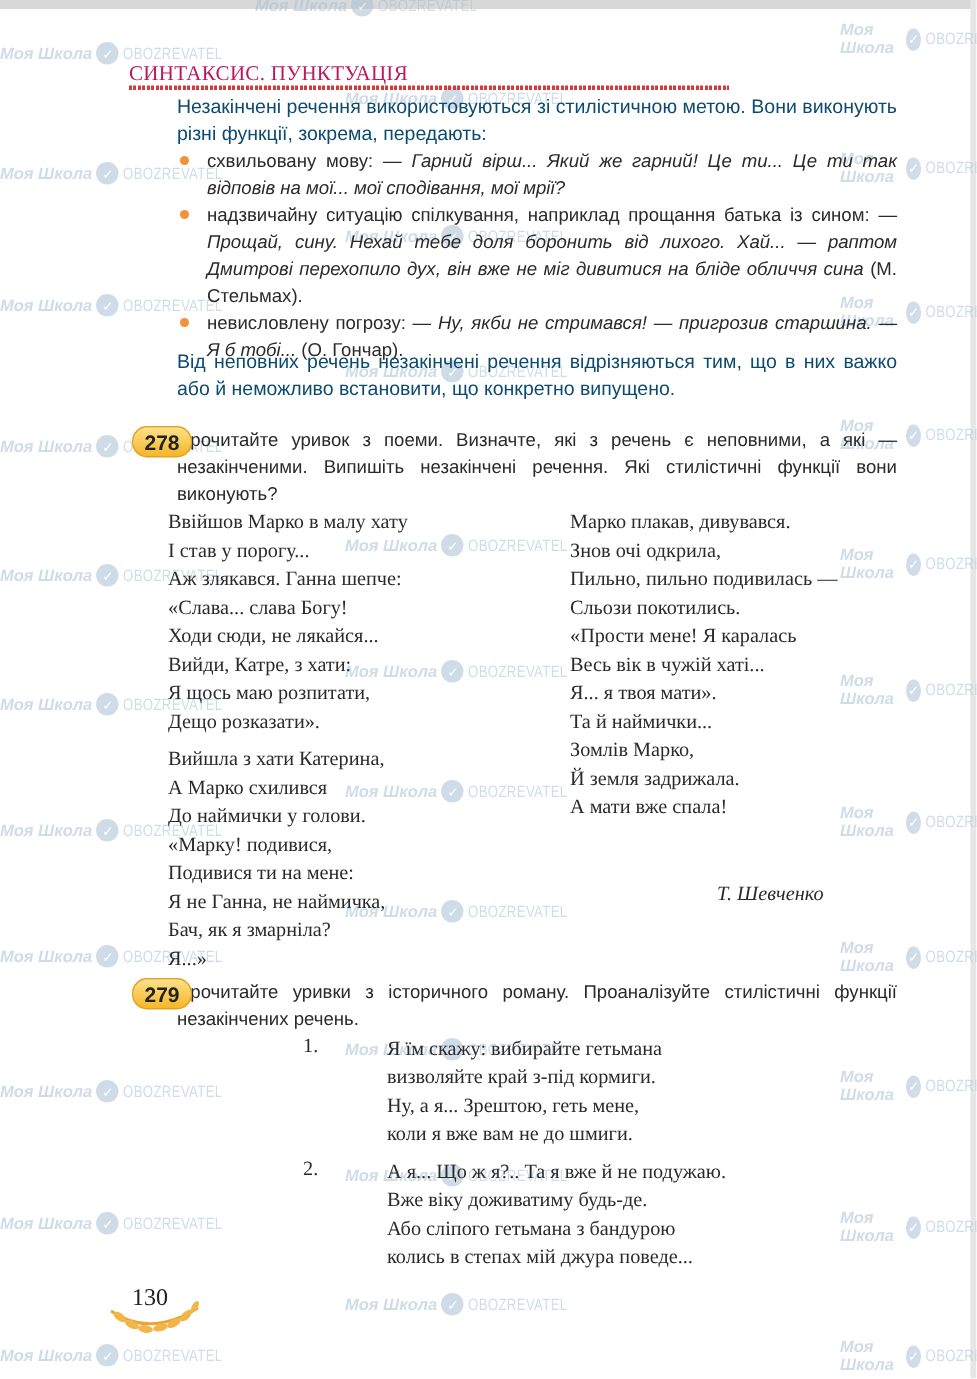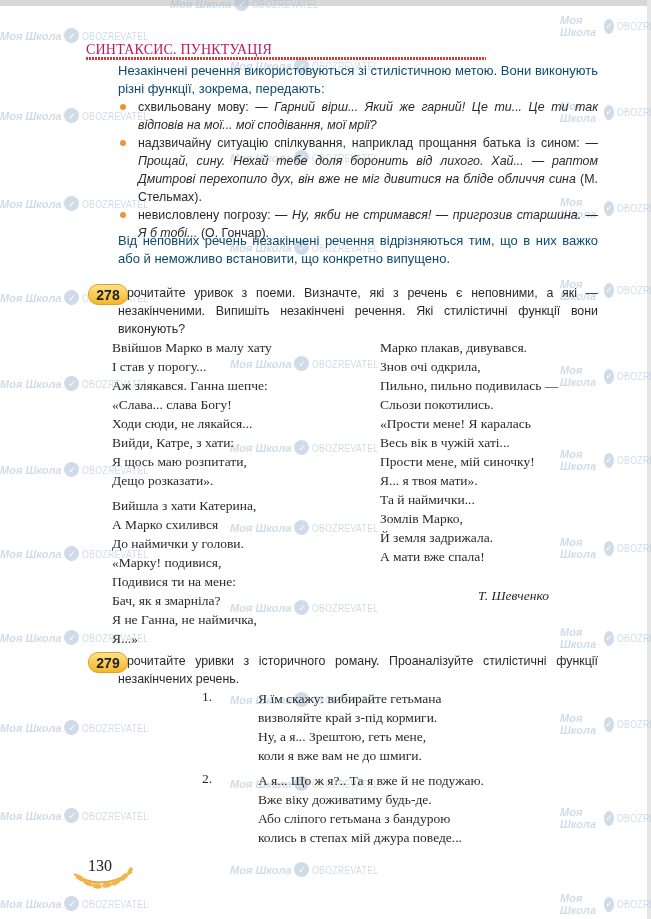--- a/index.html
+++ b/index.html
@@ -249,32 +249,31 @@
     <div>«Слава... слава Богу!</div>
     <div>Ходи сюди, не лякайся...</div>
     <div>Вийди, Катре, з хати:</div>
     <div>Я щось маю розпитати,</div>
     <div style="margin-bottom: 6px;">Дещо розказати».</div>
     <div>Вийшла з хати Катерина,</div>
     <div>А Марко схилився</div>
     <div>До наймички у голови.</div>
     <div>«Марку! подивися,</div>
     <div>Подивися ти на мене:</div>
+    <div>Я не Ганна, не наймичка,</div>
     <div>Бач, як я змарніла?</div>
-    <div>Я не Ганна, не наймичка,</div>
     <div>Я...»</div>
   </div>
 <div class="poem" id="poem-right" style="left:380px; top:338px;">
     <div>Марко плакав, дивувався.</div>
     <div>Знов очі одкрила,</div>
     <div>Пильно, пильно подивилась —</div>
     <div>Сльози покотились.</div>
     <div>«Прости мене! Я каралась</div>
     <div>Весь вік в чужій хаті...</div>
-    <div>Прости мене, мій синочку!</div>
     <div>Я... я твоя мати».</div>
     <div>Та й наймички...</div>
     <div>Зомлів Марко,</div>
     <div>Й земля задрижала.</div>
     <div>А мати вже спала!</div>
   </div>
 <div class="author">Т. Шевченко</div>
 
 <div class="task" style="top:652px;">
   <div class="task-badge">279</div>

